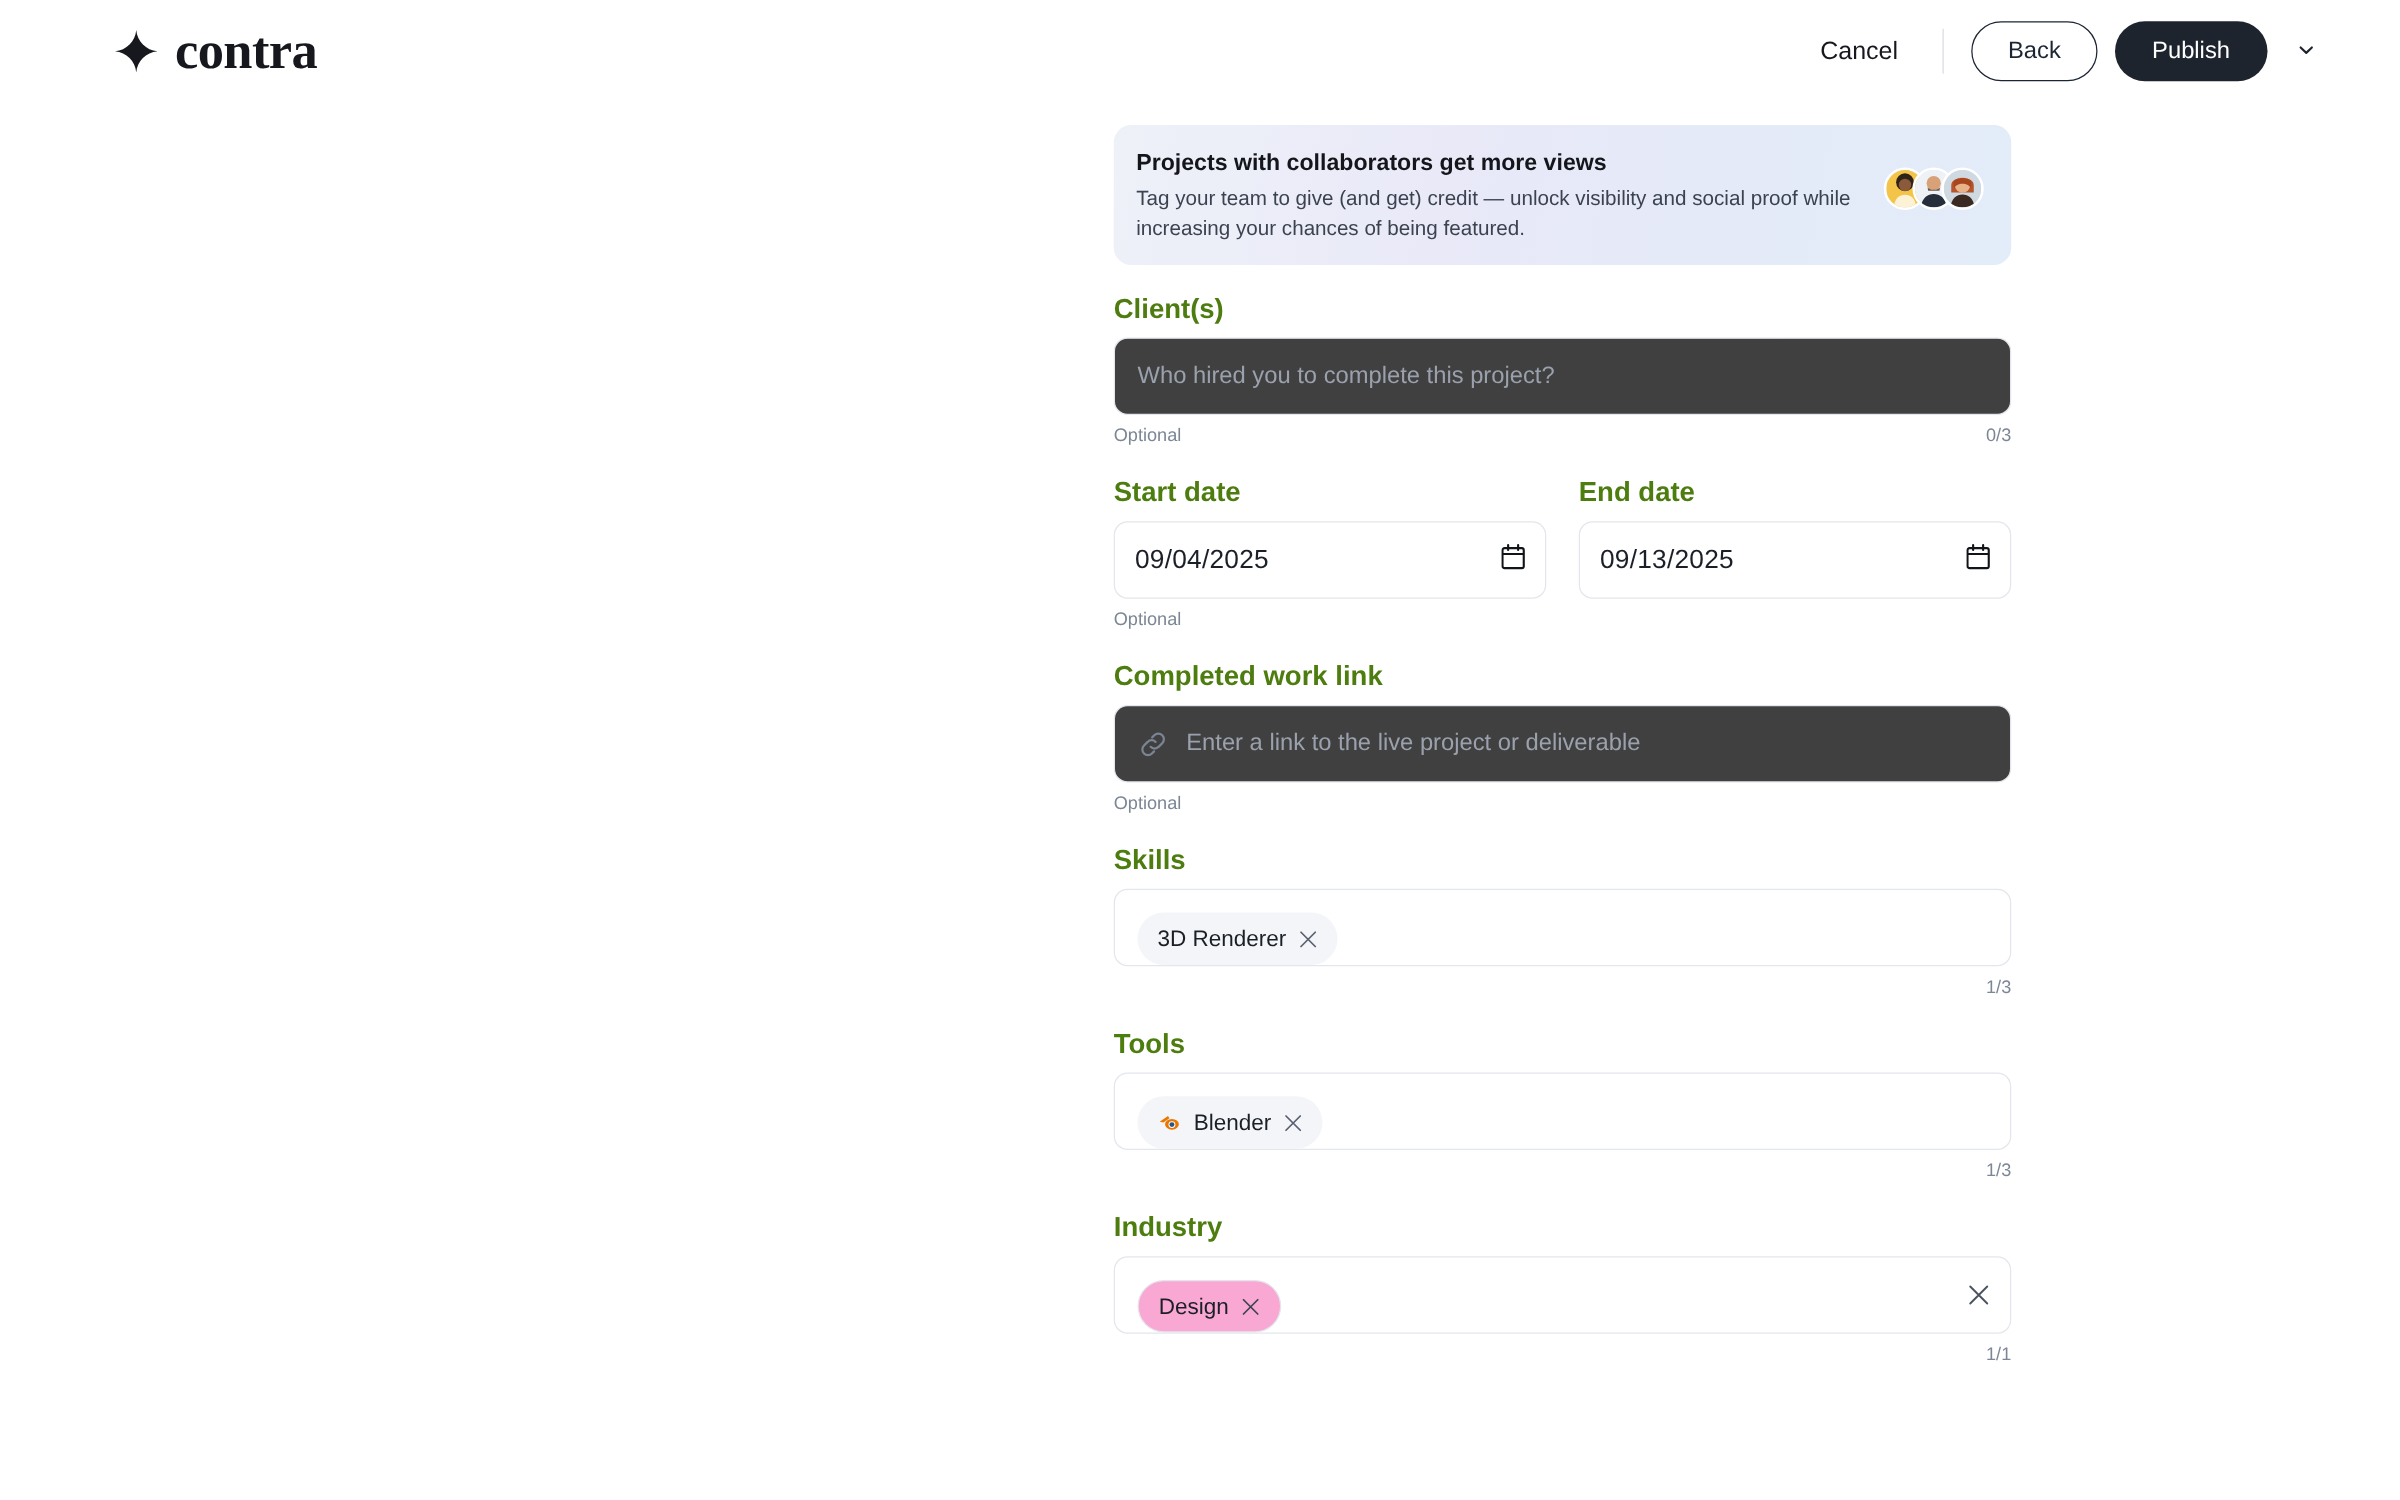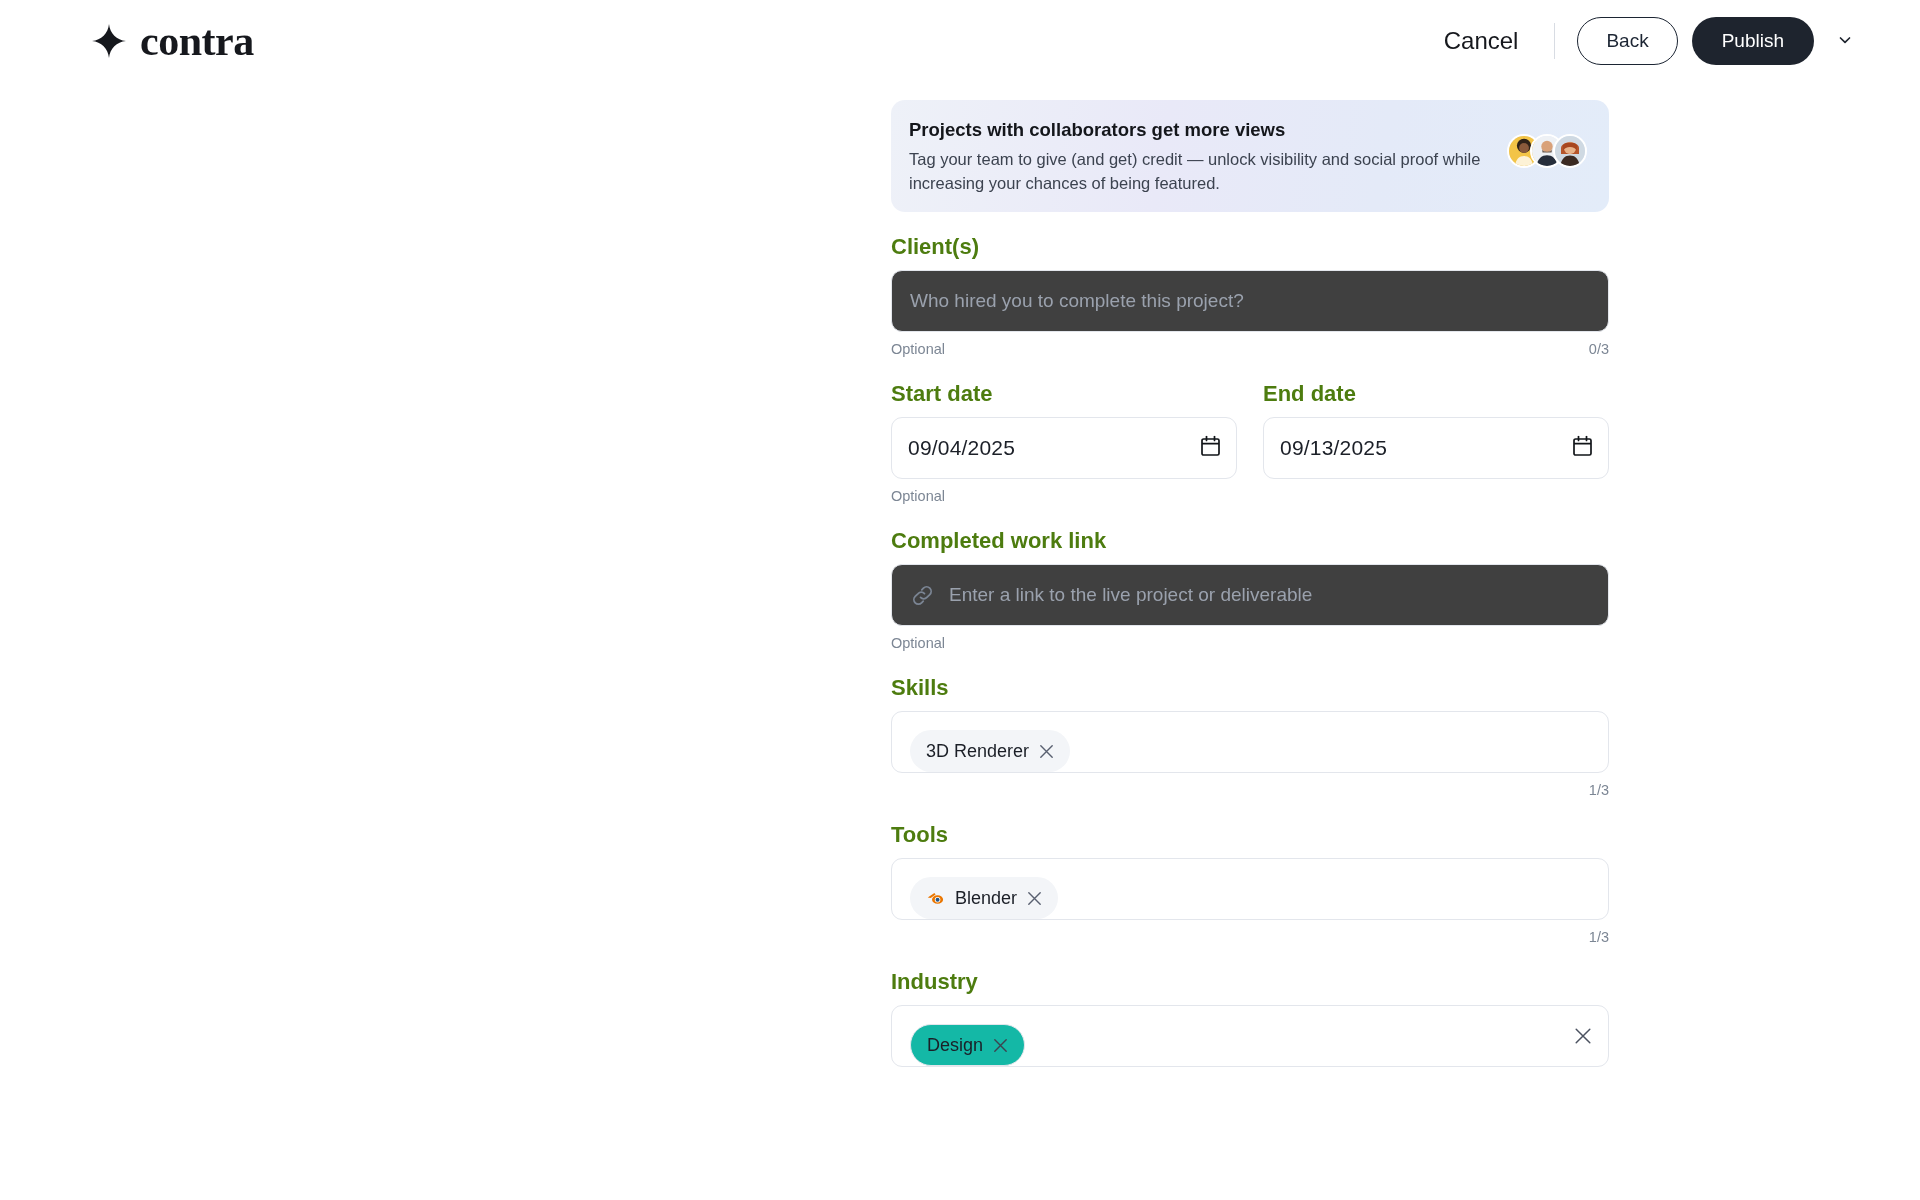--- a/index.html
+++ b/index.html
@@ -40,21 +40,21 @@
   }
 
   .header-actions {
     margin-left: auto;
     margin-right: 52px;
     display: flex;
     align-items: center;
     gap: 0;
   }
   .cancel-btn {
-    font-size: 24px;
+    font-size: 20px;
     font-weight: 500;
     color: #16181d;
     background: none;
     border: none;
     cursor: pointer;
     padding: 8px 10px;
     font-family: "Liberation Sans", sans-serif;
   }
   .v-divider {
     width: 1px;
@@ -229,21 +229,21 @@
     display: inline-flex;
     align-items: center;
     gap: 10px;
     height: 42px;
     padding: 0 16px;
     border-radius: 999px;
     font-size: 18px;
     color: #1b1f27;
   }
   .chip.filled { background: #f3f5f8; border: none; }
-  .chip.outlined { background: #14b8a6; border: 1.3px solid #e3e6ec; }
+  .chip.outlined { background: #f9a8d4; border: 1.3px solid #e3e6ec; }
   .chip .chip-x { display: flex; cursor: pointer; }
   .chip .chip-logo { display: flex; }
   .clear-x {
     position: absolute;
     right: 16px;
     top: 50%;
     transform: translateY(-50%);
     display: flex;
     cursor: pointer;
   }
@@ -427,16 +427,19 @@
               <path d="M1.8 1.8 L13.2 13.2 M13.2 1.8 L1.8 13.2" stroke="#3d434f" stroke-width="1.4" stroke-linecap="round"></path>
             </svg>
           </span>
         </span>
         <span class="clear-x">
           <svg width="18" height="18" viewBox="0 0 18 18" fill="none" aria-hidden="true">
             <path d="M2.2 2.2 L15.8 15.8 M15.8 2.2 L2.2 15.8" stroke="#4b5260" stroke-width="1.5" stroke-linecap="round"></path>
           </svg>
         </span>
       </div>
+      <div class="helper-row">
+        <span class="counter">1/1</span>
+      </div>
     </div>
 
   </div>
 </div>
 
 </body></html>

